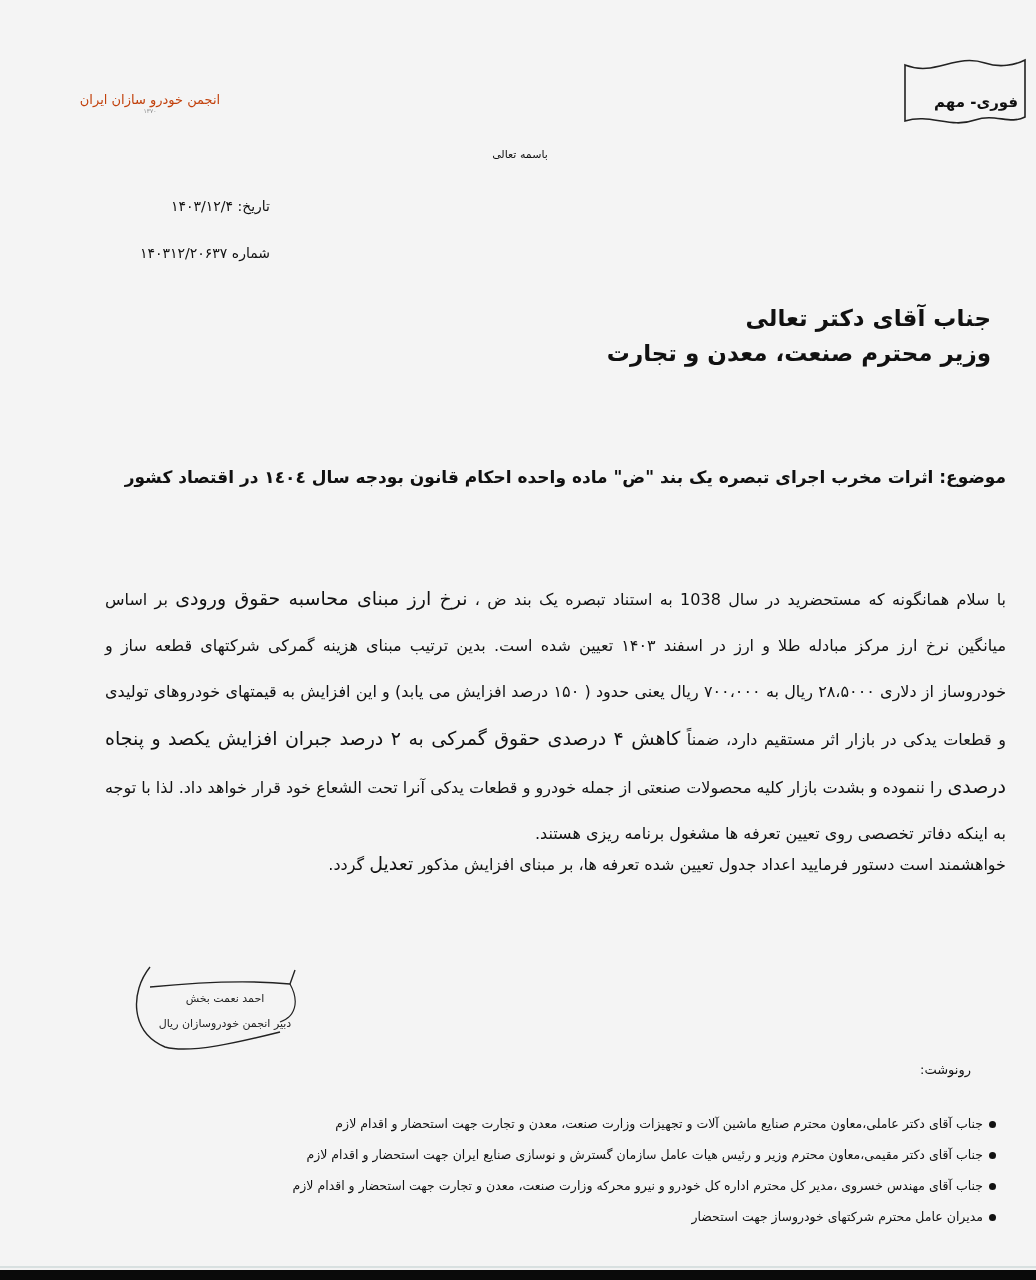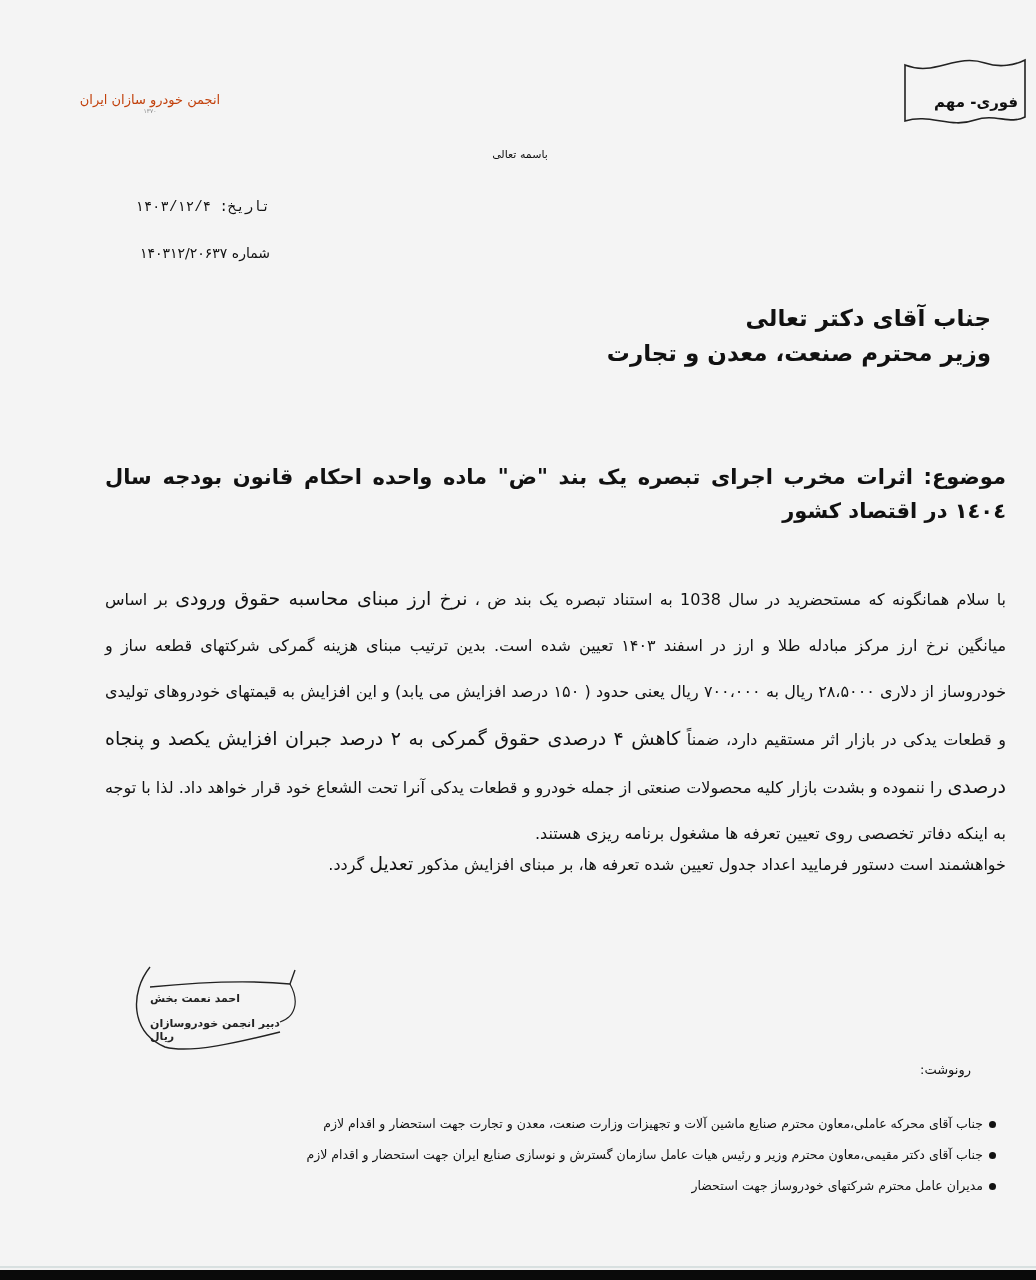--- a/index.html
+++ b/index.html
@@ -98,21 +98,21 @@
     font-weight: bold;
     direction: rtl;
     text-align: right;
     white-space: nowrap;
   }
 
   .subject {
     position: absolute;
     left: 105px; right: 30px;
     top: 460px;
-    font-size: 21px;
+    font-size: 17px;
     font-weight: bold;
     line-height: 34px;
     direction: rtl;
     text-align: justify;
   }
 
   .body-text {
     position: absolute;
     left: 105px; right: 30px;
     top: 575px;
@@ -127,24 +127,24 @@
 
   .signature {
     position: absolute;
     left: 130px; top: 962px;
     width: 180px; height: 90px;
   }
   .signature svg { position: absolute; left: 0; top: 0; }
   .signature .name, .signature .title {
     position: absolute;
     left: 20px; width: 150px;
-    text-align: left;
+    text-align: center;
     direction: rtl;
     font-size: 11px;
-    font-weight: bold;
+    font-weight: normal;
     color: #222;
   }
   .signature .name { top: 30px; }
   .signature .title { top: 55px; }
 
   .cc-label {
     position: absolute;
     right: 65px; top: 1062px;
     font-size: 13px;
     direction: rtl;
@@ -186,21 +186,21 @@
     <div class="label">فوری- مهم</div>
   </div>
 
   <div class="letterhead">
     <div class="org">انجمن خودرو سازان ایران</div>
     <div class="dots">۱۳۷۰</div>
   </div>
 
   <div class="invocation">باسمه تعالی</div>
 
-  <div class="meta-line" style="top:198px;font-family:Liberation Mono, monospace;">تاریخ: ۱۴۰۳/۱۲/۴</div>
+  <div class="meta-line" style="top:198px;">تاریخ: ۱۴۰۳/۱۲/۴</div>
   <div class="meta-line" style="top:245px;">شماره ۱۴۰۳۱۲/۲۰۶۳۷</div>
 
   <div class="addressee" style="top:305px;">جناب آقای دکتر تعالی</div>
   <div class="addressee" style="top:340px;">وزیر محترم صنعت، معدن و تجارت</div>
 
   <div class="subject">موضوع: اثرات مخرب اجرای تبصره یک بند "ض" ماده واحده احکام قانون بودجه سال ۱٤۰٤ در اقتصاد کشور</div>
 
   <div class="body-text">
     <p>
       <span>با سلام همانگونه که مستحضرید در سال 1038 به استناد تبصره یک بند ض ،</span>
@@ -221,20 +221,21 @@
       <path d="M20 5 C 0 30, 0 70, 35 85 C 60 92, 110 80, 150 70" fill="none" stroke="#222" stroke-width="1.4"></path>
       <path d="M20 25 C 70 20, 120 18, 160 22 L 165 8" fill="none" stroke="#222" stroke-width="1.4"></path>
       <path d="M160 22 C 170 40, 165 55, 150 60" fill="none" stroke="#222" stroke-width="1.2"></path>
     </svg>
     <div class="name">احمد نعمت بخش</div>
     <div class="title">دبیر انجمن خودروسازان ریال</div>
   </div>
 
   <div class="cc-label">رونوشت:</div>
   <ul class="cc-list">
-    <li><span class="bullet"></span><span>جناب آقای محرکه عاملی،معاون محترم صنایع ماشین آلات و تجهیزات وزارت صنعت، معدن و تجارت جهت استحضار و اقدام لازم</span></li>
+    <li><span class="bullet"></span><span>جناب آقای دکتر عاملی،معاون محترم صنایع ماشین آلات و تجهیزات وزارت صنعت، معدن و تجارت جهت استحضار و اقدام لازم</span></li>
     <li><span class="bullet"></span><span>جناب آقای دکتر مقیمی،معاون محترم وزیر و رئیس هیات عامل سازمان گسترش و نوسازی صنایع ایران جهت استحضار و اقدام لازم</span></li>
+    <li><span class="bullet"></span><span>جناب آقای مهندس خسروی ،مدیر کل محترم اداره کل خودرو و نیرو محرکه وزارت صنعت، معدن و تجارت جهت استحضار و اقدام لازم</span></li>
     <li><span class="bullet"></span><span>مدیران عامل محترم شرکتهای خودروساز جهت استحضار</span></li>
   </ul>
 </div>
 
 <div class="bottom-rule-thin"></div>
 <div class="bottom-rule-thick"></div>
 
 </body></html>

